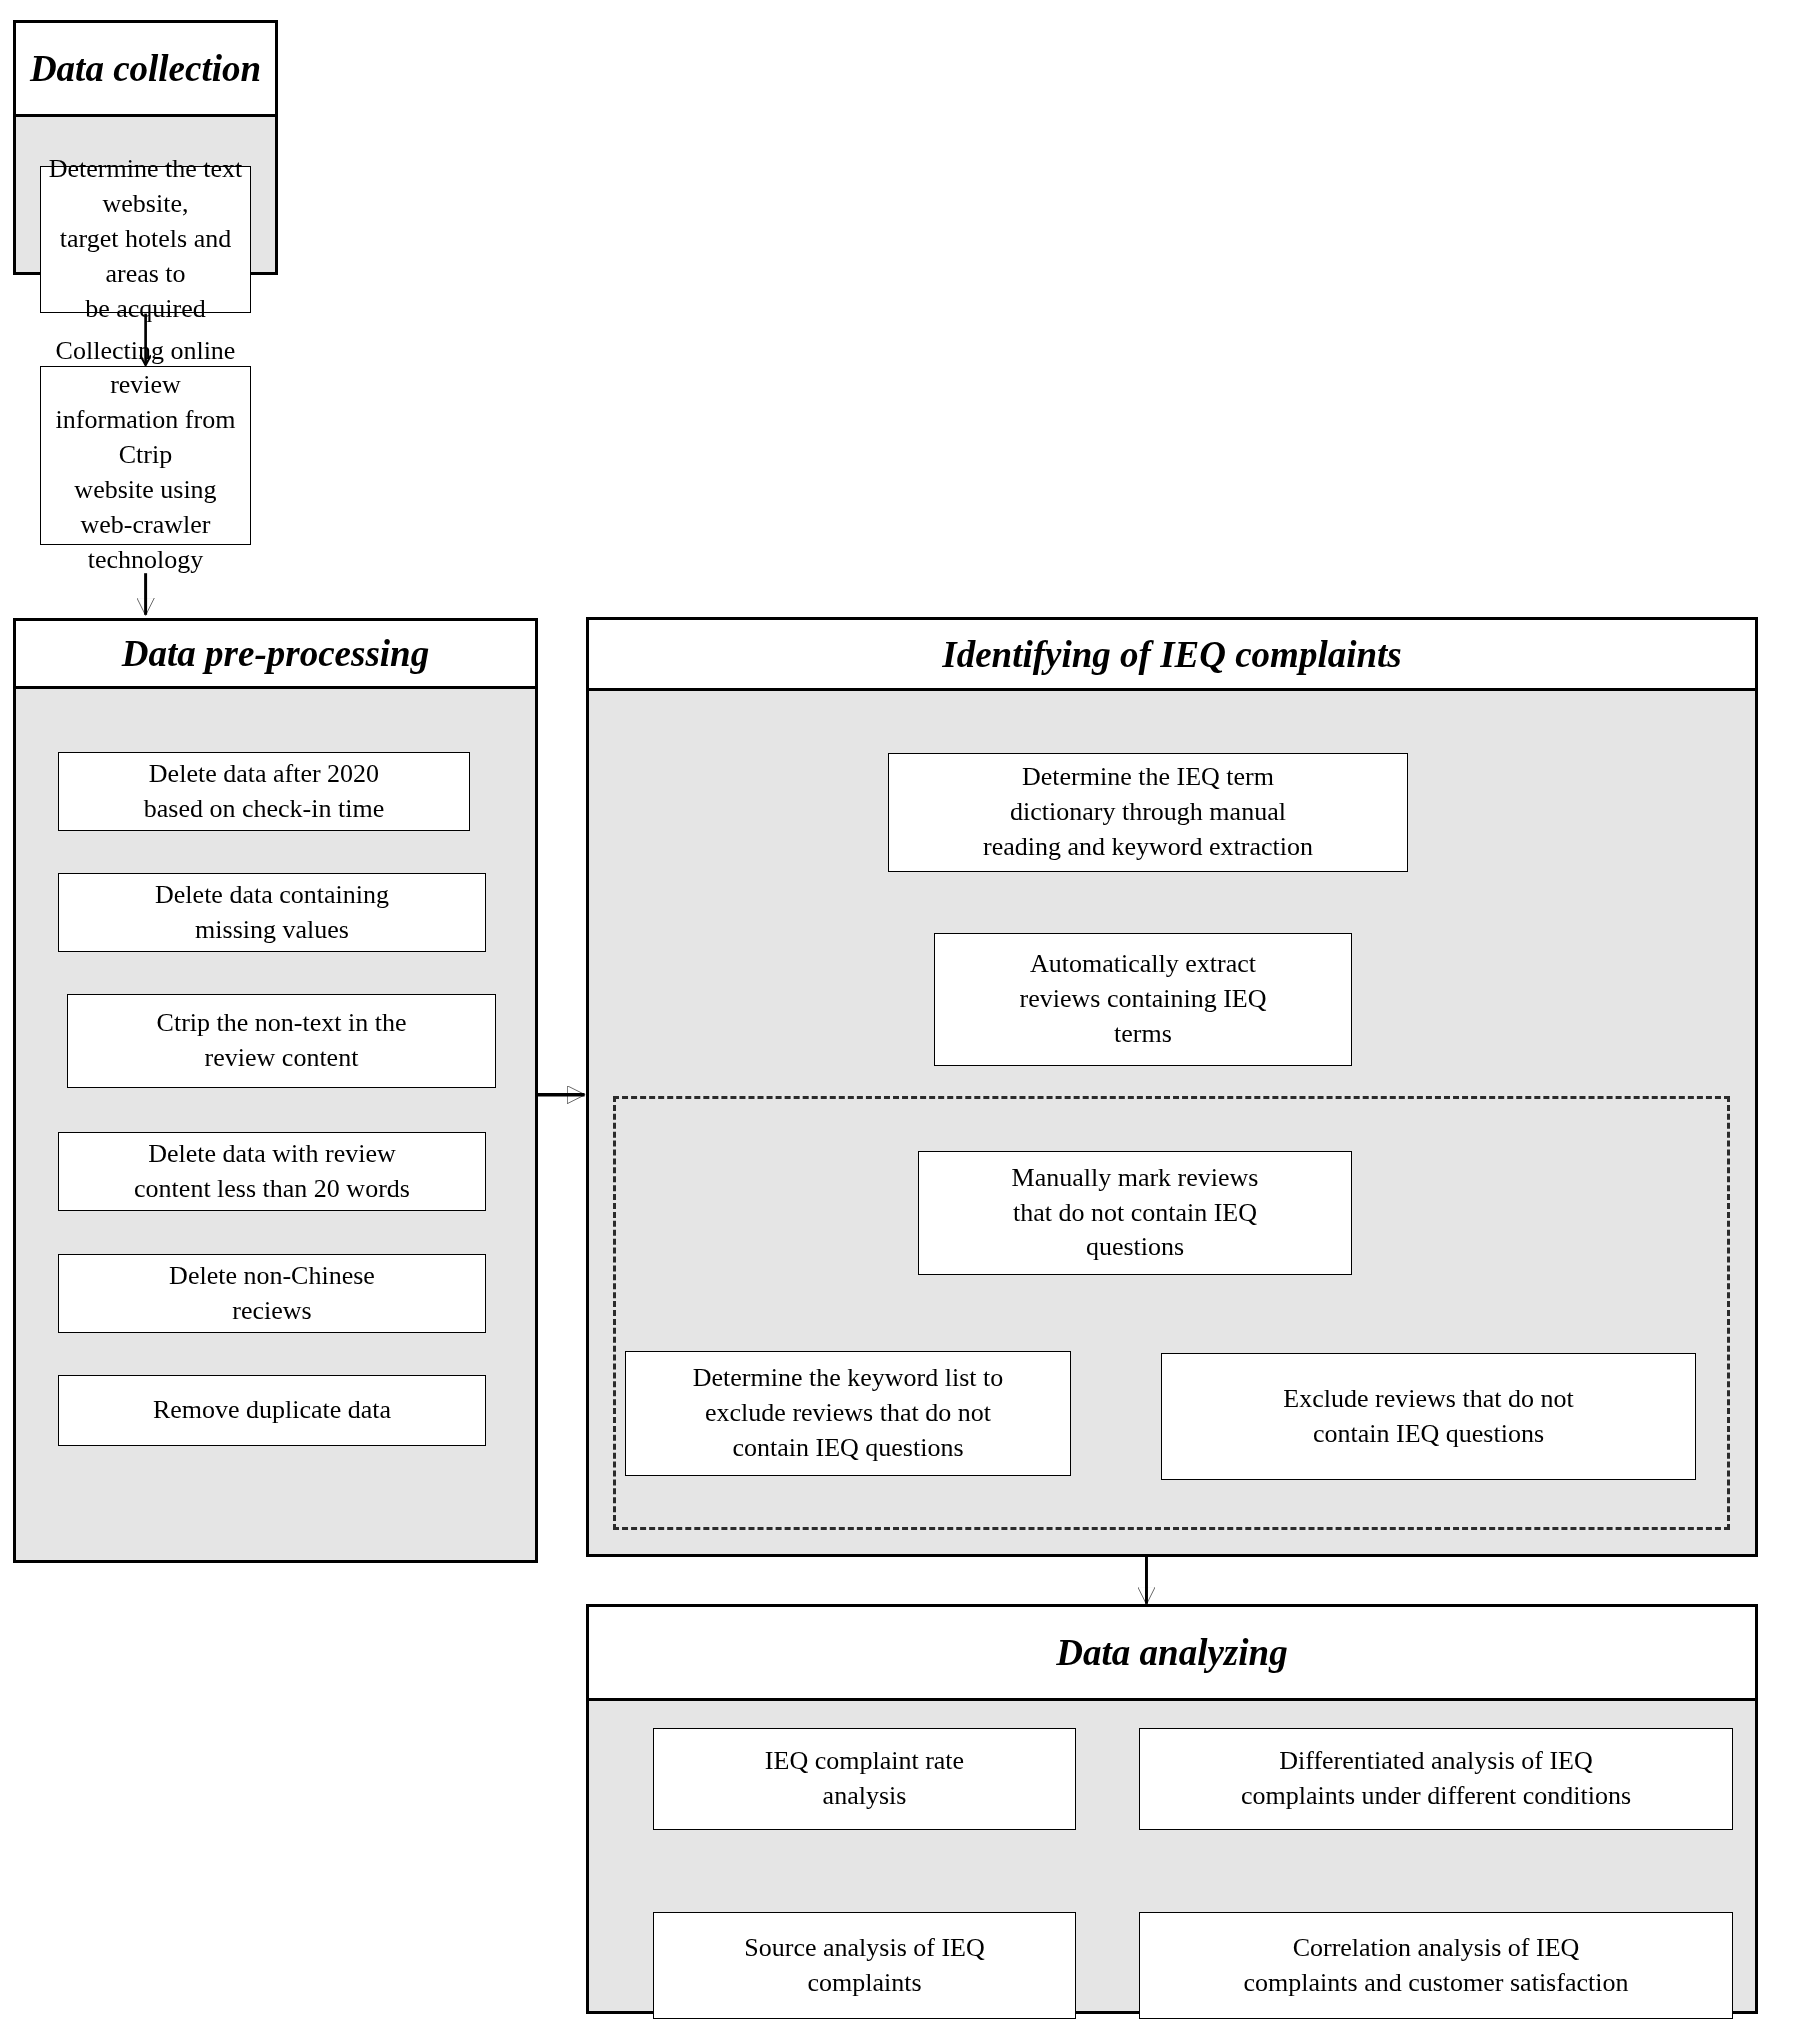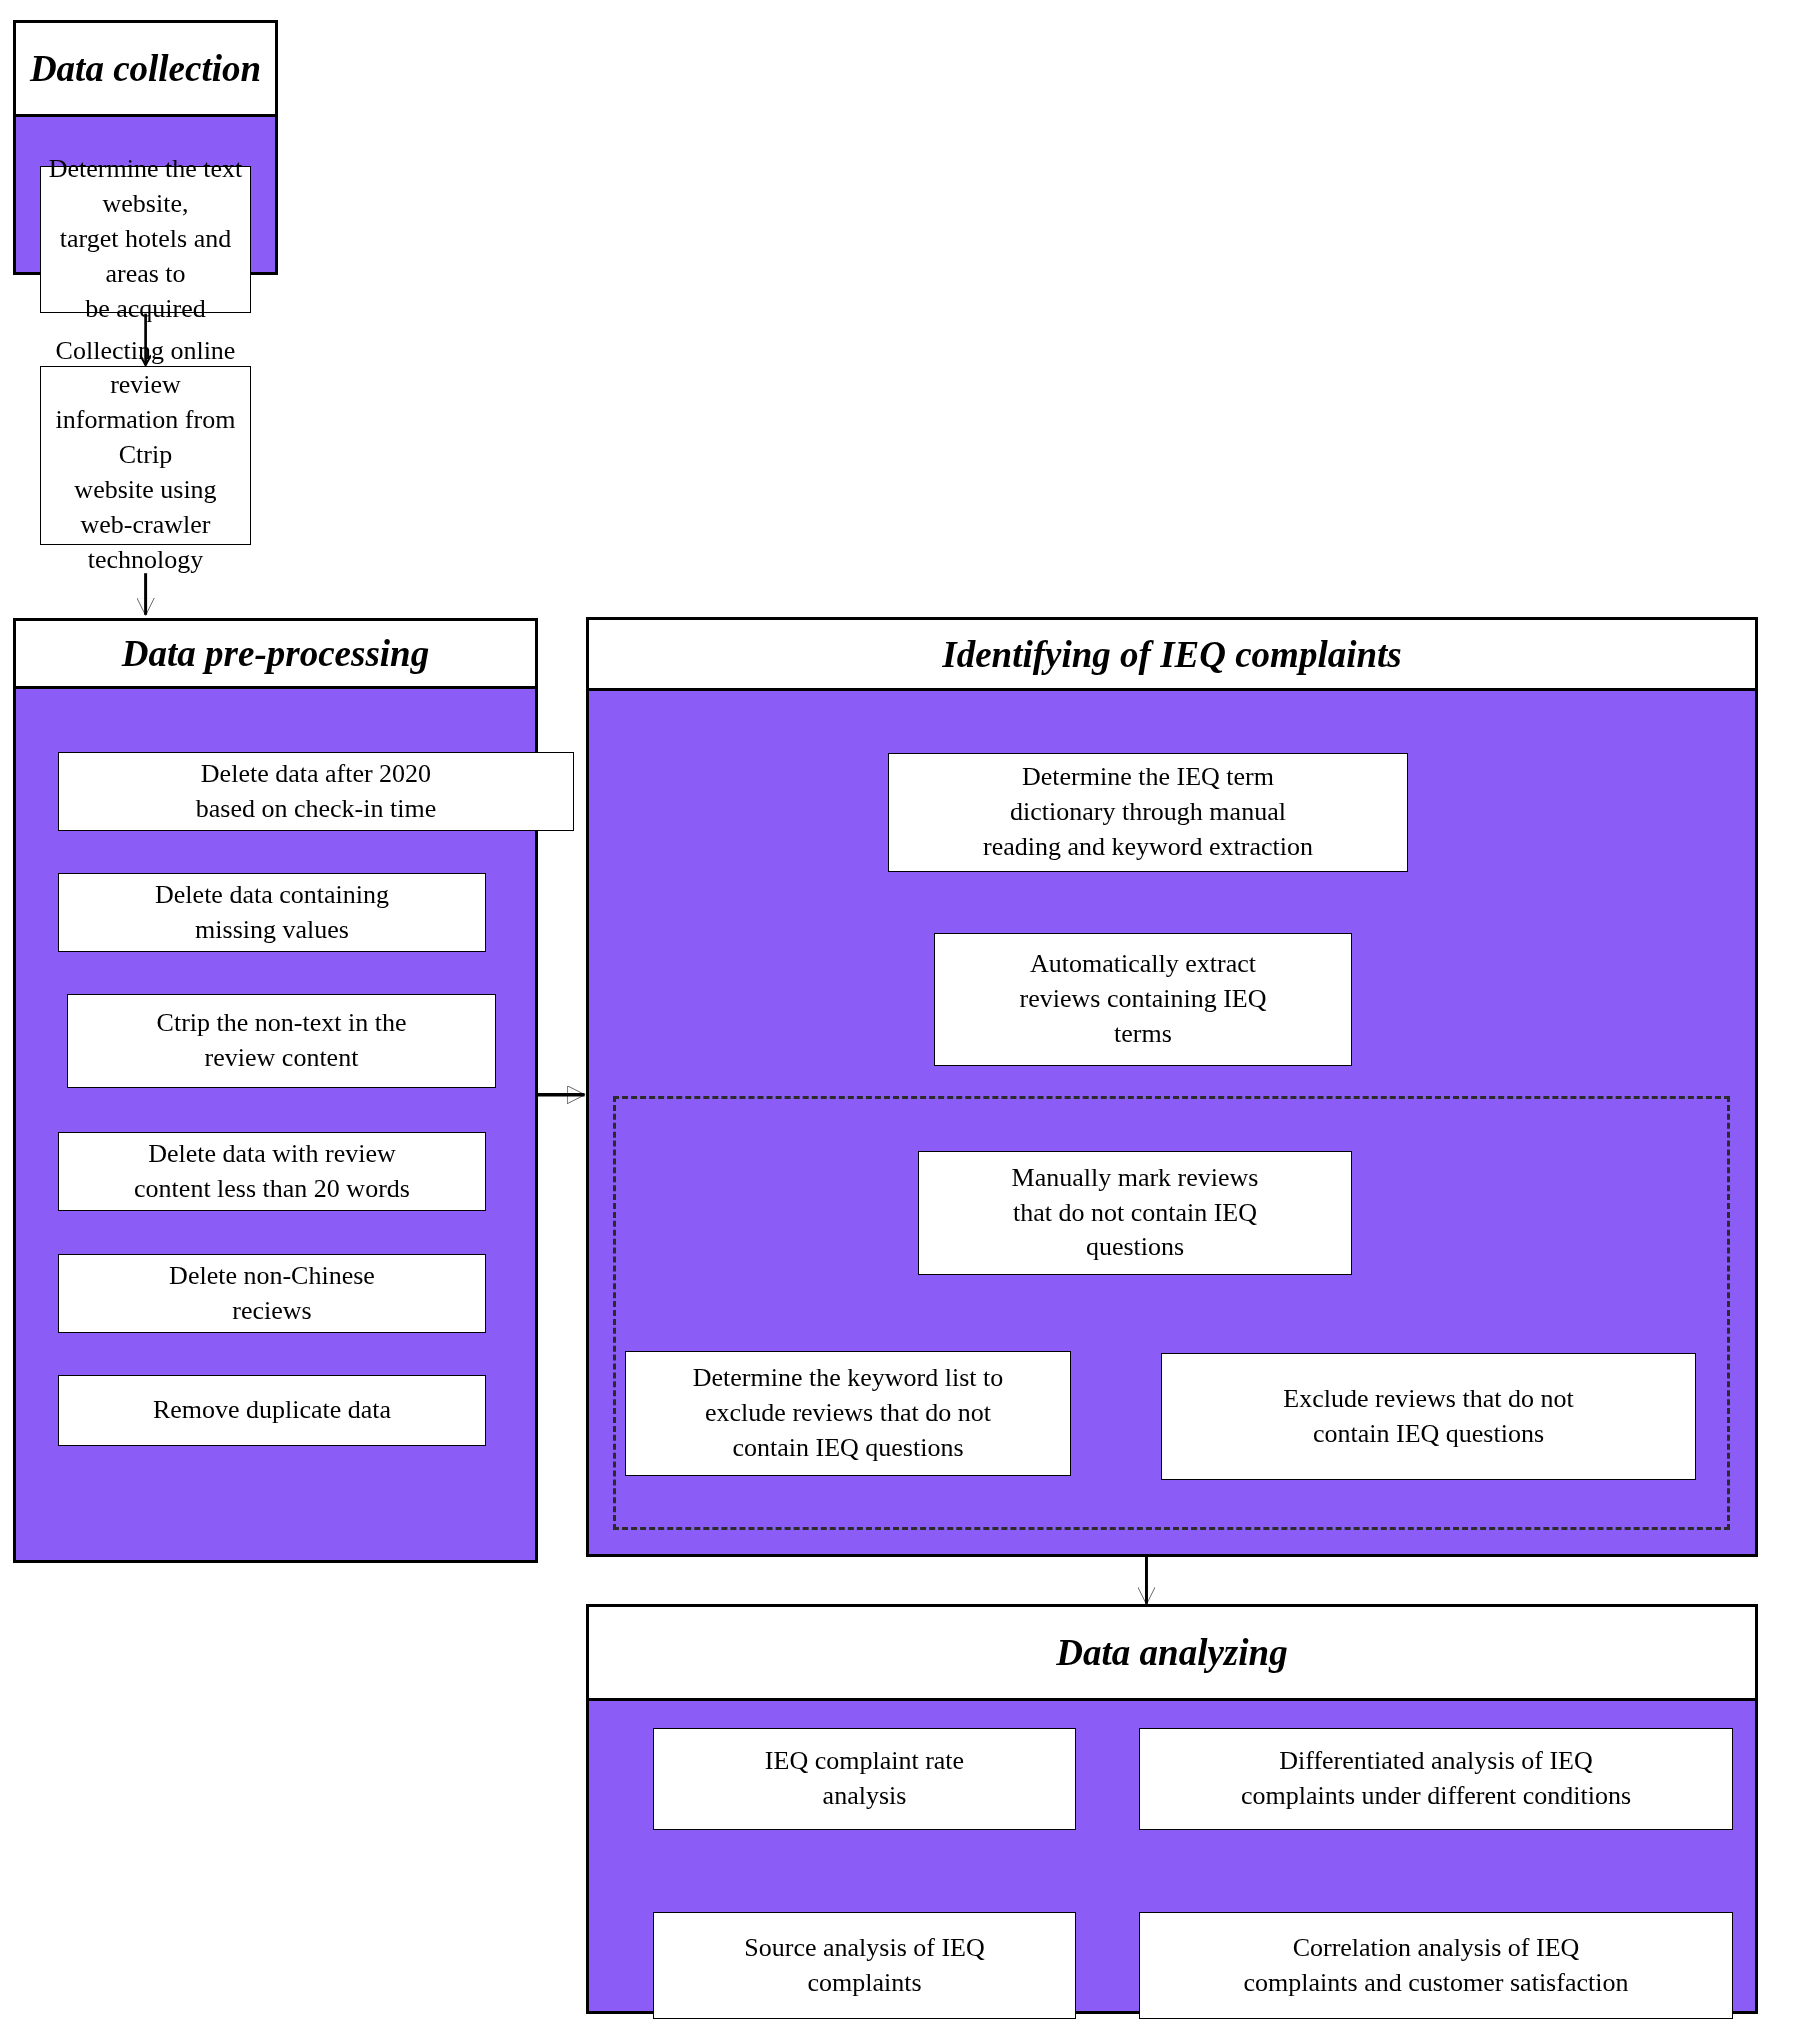--- a/index.html
+++ b/index.html
@@ -18,21 +18,21 @@
     height: 2035px;
     background: #ffffff;
     overflow: hidden;
   }
 
   
   .panel {
     position: absolute;
     box-sizing: border-box;
     border: 3px solid #000000;
-    background: #8b5cf6;
+    background: #e5e5e5;
     padding-left: 40px;
   }
   .panel-header {
     position: absolute;
     left: 0;
     right: 0;
     top: 0;
     box-sizing: border-box;
     border-bottom: 3px solid #000000;
     display: flex;
@@ -155,21 +155,21 @@
 information from Ctrip
 website using web-crawler
 technology</span>
   </div>
 
   <div class="panel" style="left:13px; top:618px; width:525px; height:945px;">
     <div class="panel-header" style="height:68px;">
       <div class="panel-title">Data pre-processing</div>
     </div>
   </div>
-  <div class="pbox" style="left:58px; top:752px; width:516px; height:79px;">
+  <div class="pbox" style="left:58px; top:752px; width:412px; height:79px;">
     <span>Delete data after 2020
 based on check-in time</span>
   </div>
   <div class="pbox" style="left:58px; top:873px; width:428px; height:79px;">
     <span>Delete data containing
 missing values</span>
   </div>
   <div class="pbox" style="left:67px; top:994px; width:429px; height:94px;">
     <span>Ctrip the non-text in the
 review content</span>

